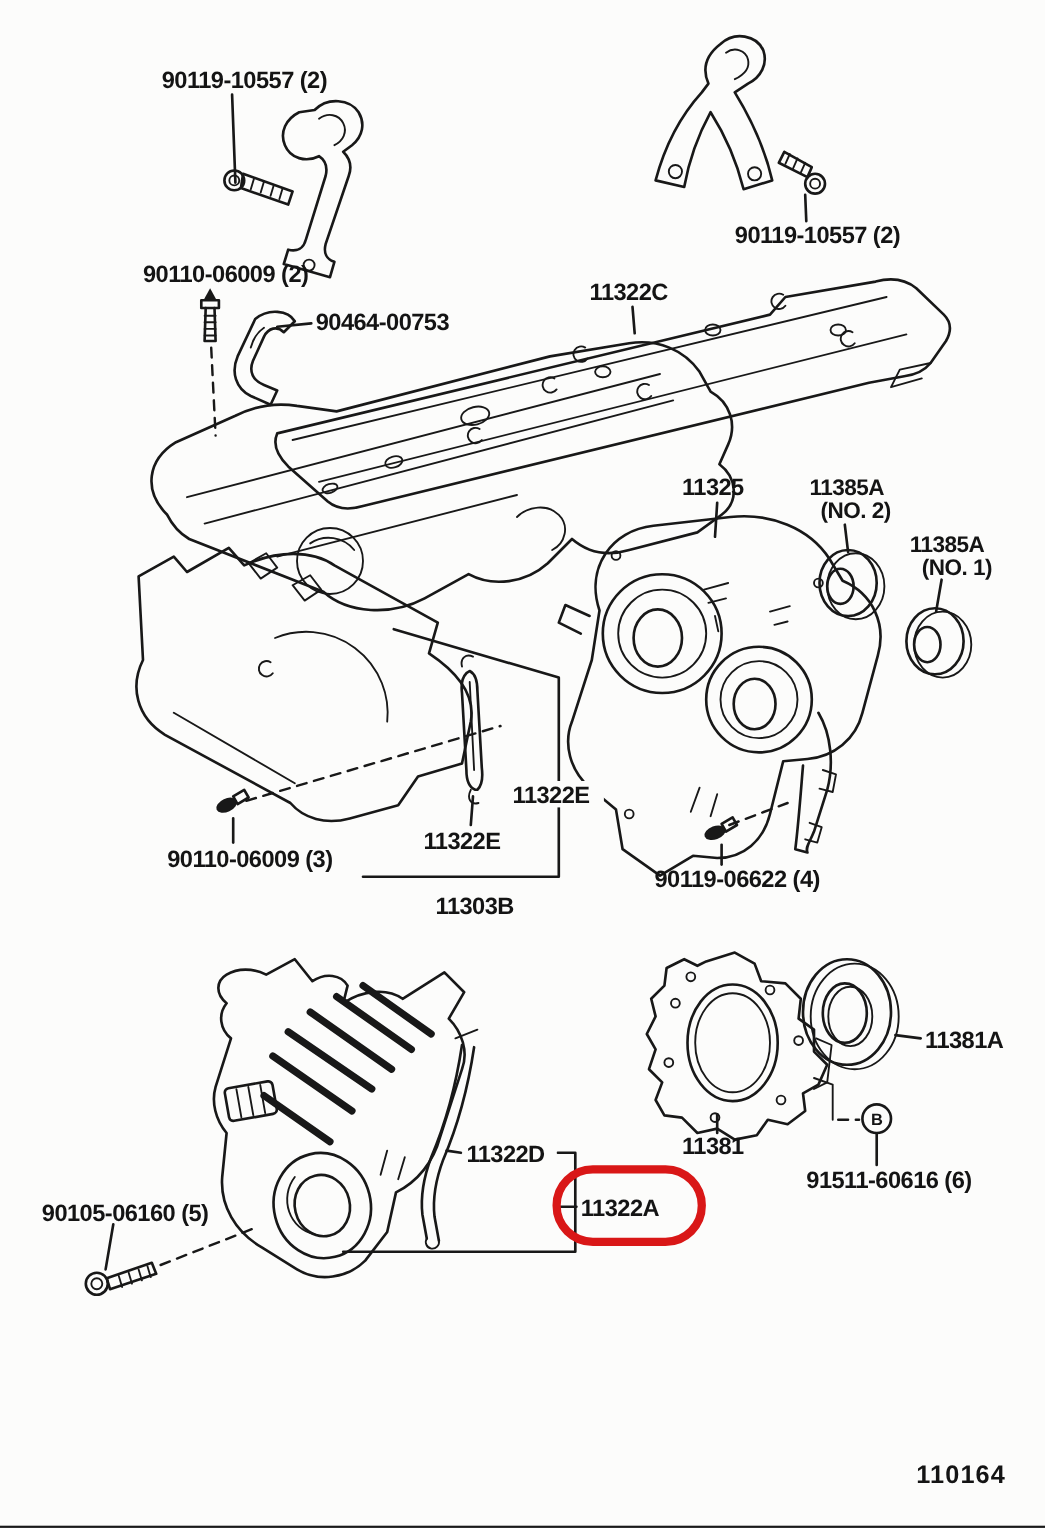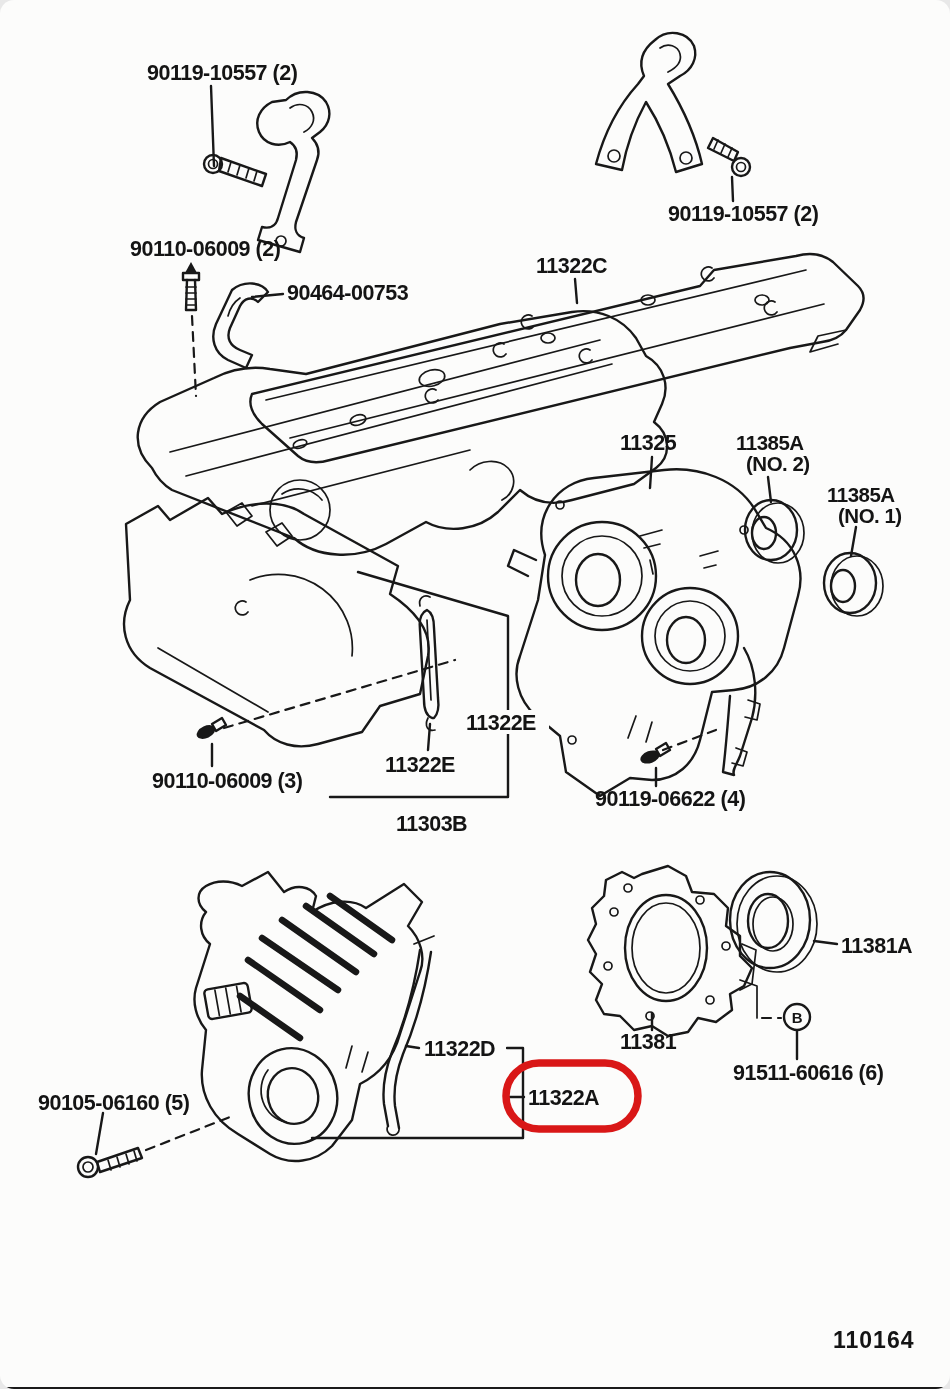--- a/index.html
+++ b/index.html
@@ -1,17 +1,17 @@
 <!DOCTYPE html>
 <html><head>
 <meta charset="utf-8">
 <style>
   html,body{margin:0;padding:0;background:#e8e8e8;}
   .stage{position:relative;width:950px;height:1389px;background:#fcfcfb;overflow:hidden;
-         font-family:"Liberation Sans","DejaVu Sans",sans-serif;border-radius:14px;}
+         font-family:"Liberation Sans","DejaVu Sans",sans-serif;}
   svg{position:absolute;left:0;top:0;}
   .ln{fill:none;stroke:#181818;stroke-width:2.4;stroke-linecap:round;stroke-linejoin:round;}
   .thin{fill:none;stroke:#181818;stroke-width:1.7;stroke-linecap:round;stroke-linejoin:round;}
   .dash{fill:none;stroke:#181818;stroke-width:2.2;stroke-dasharray:9 7;stroke-linecap:round;}
   .fillb{fill:#181818;stroke:none;}
   .hatch{stroke:#181818;stroke-width:6.5;stroke-linecap:round;}
   text{fill:#141414;font-weight:bold;letter-spacing:-0.5px;}
   .lbl{font-size:21.5px;}
   .lbl2{font-size:20.5px;}
   .code{font-size:23px;letter-spacing:1px;}

